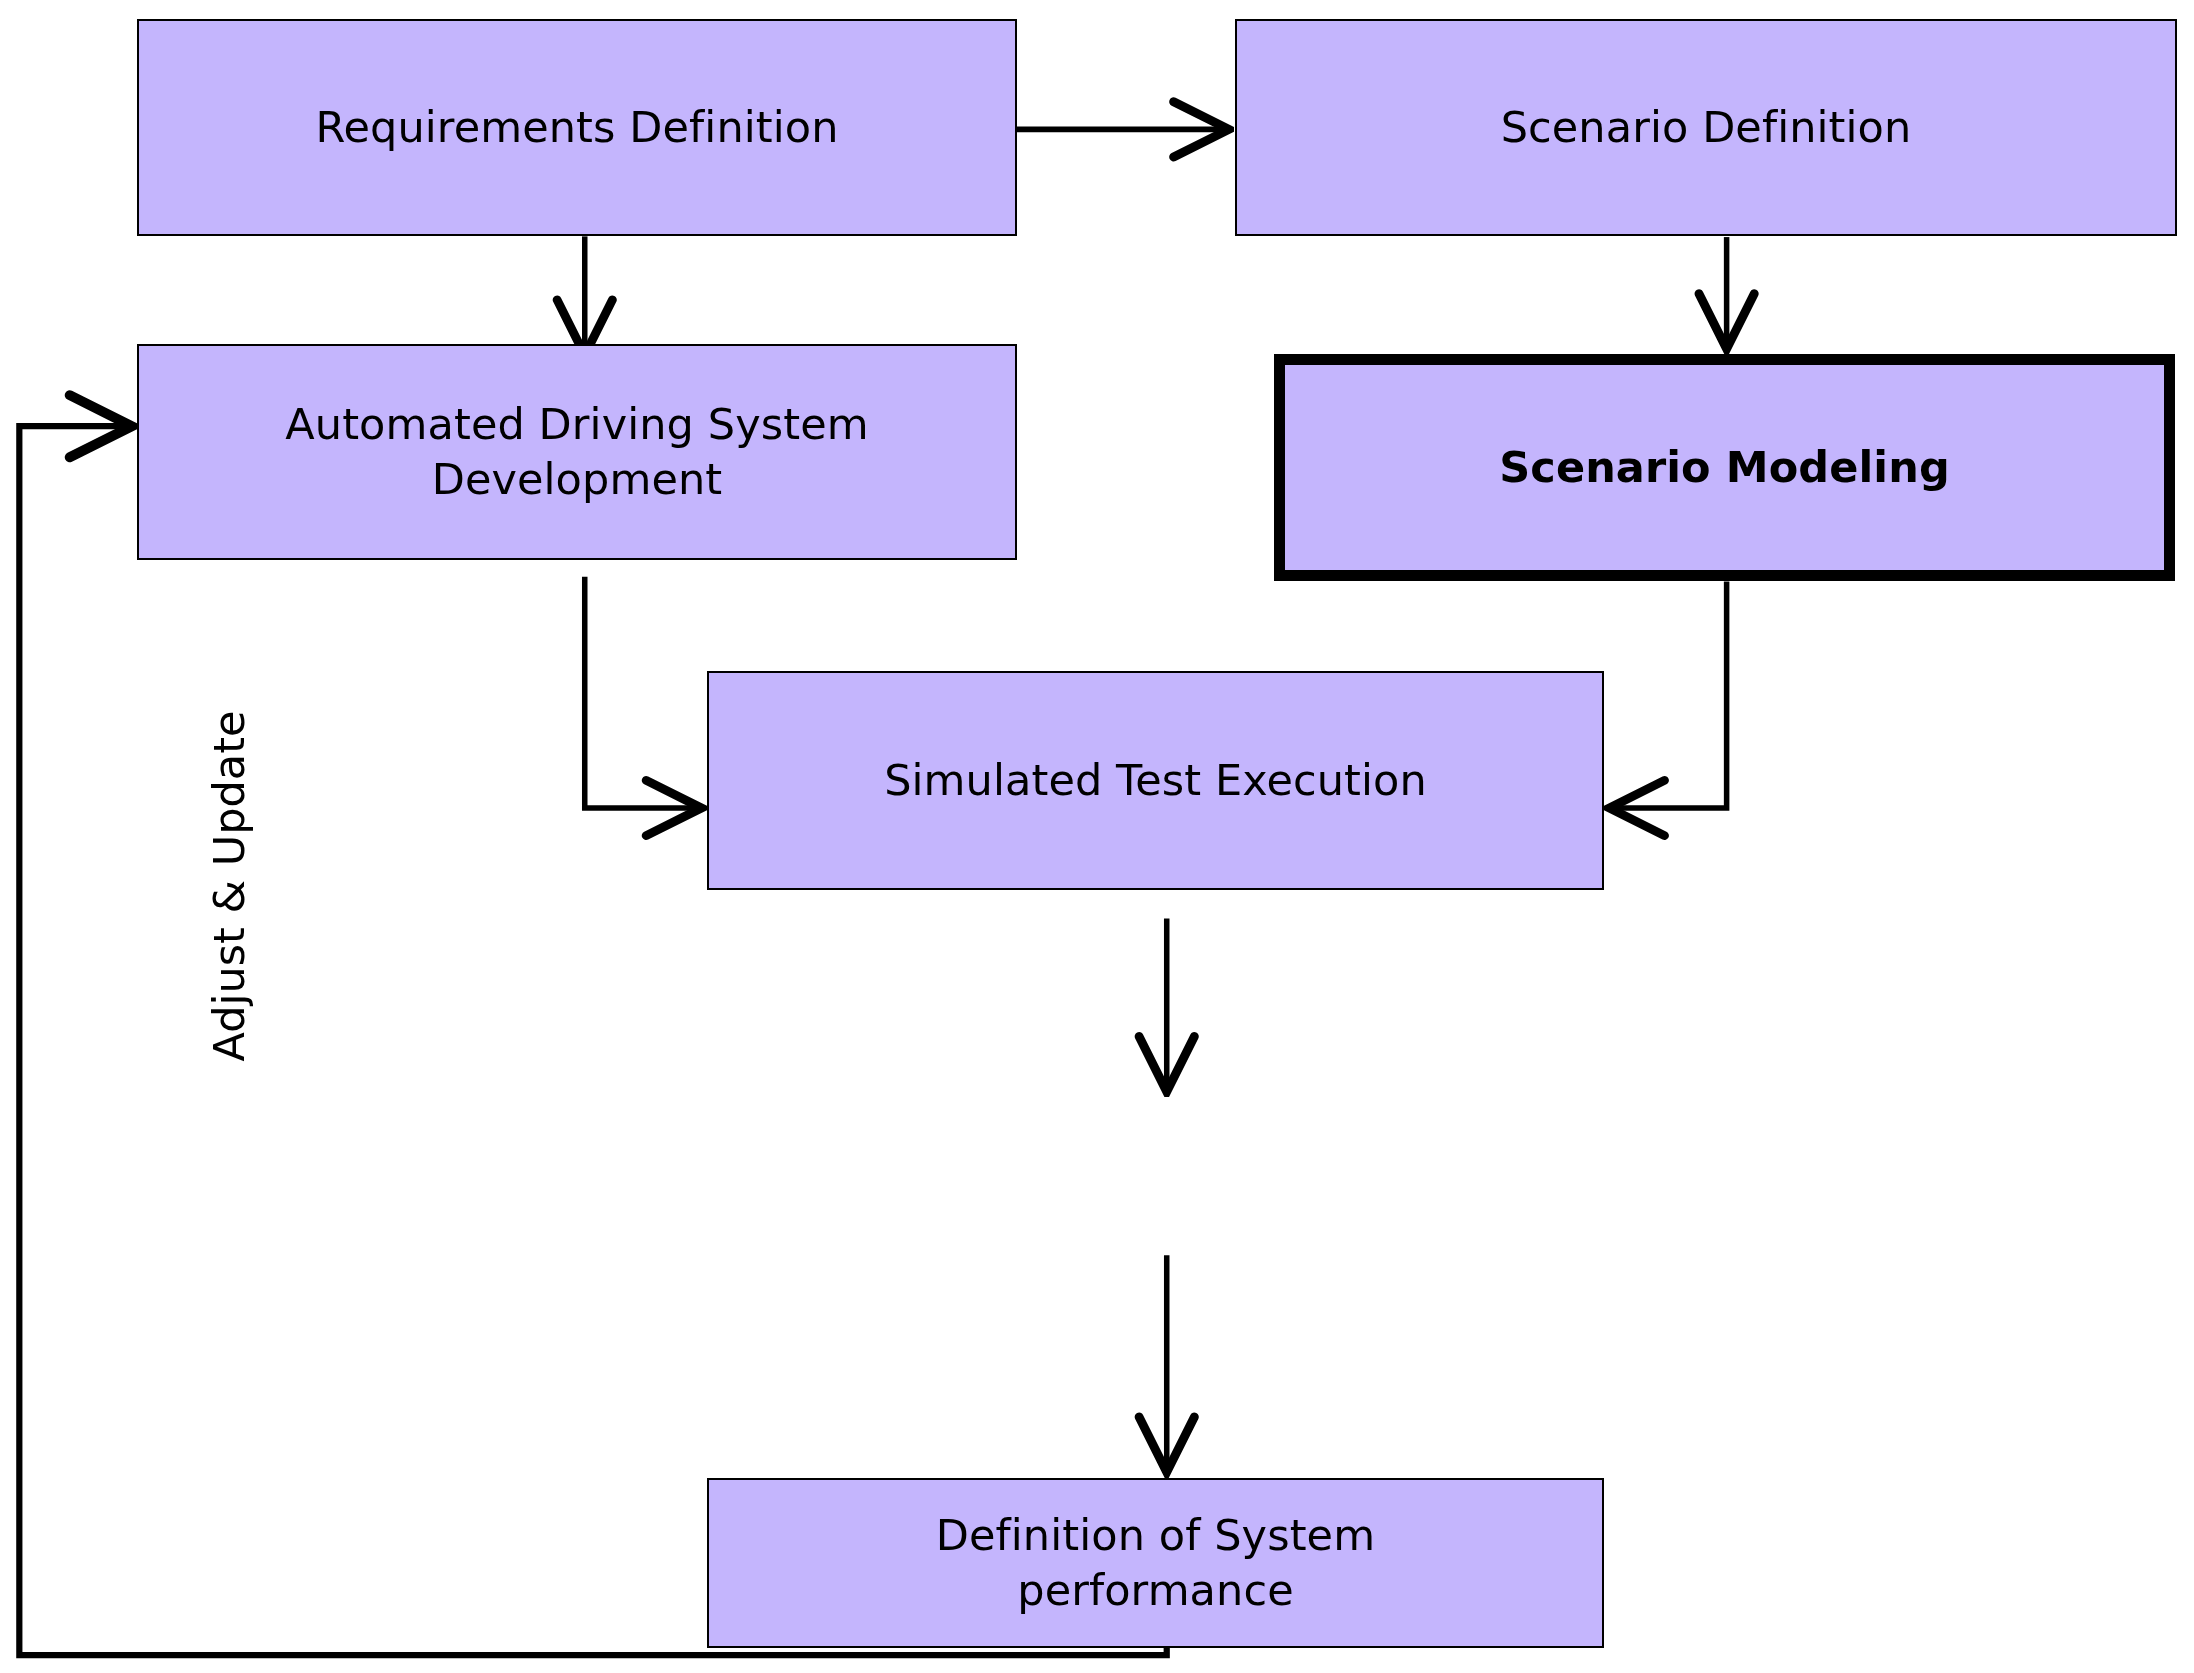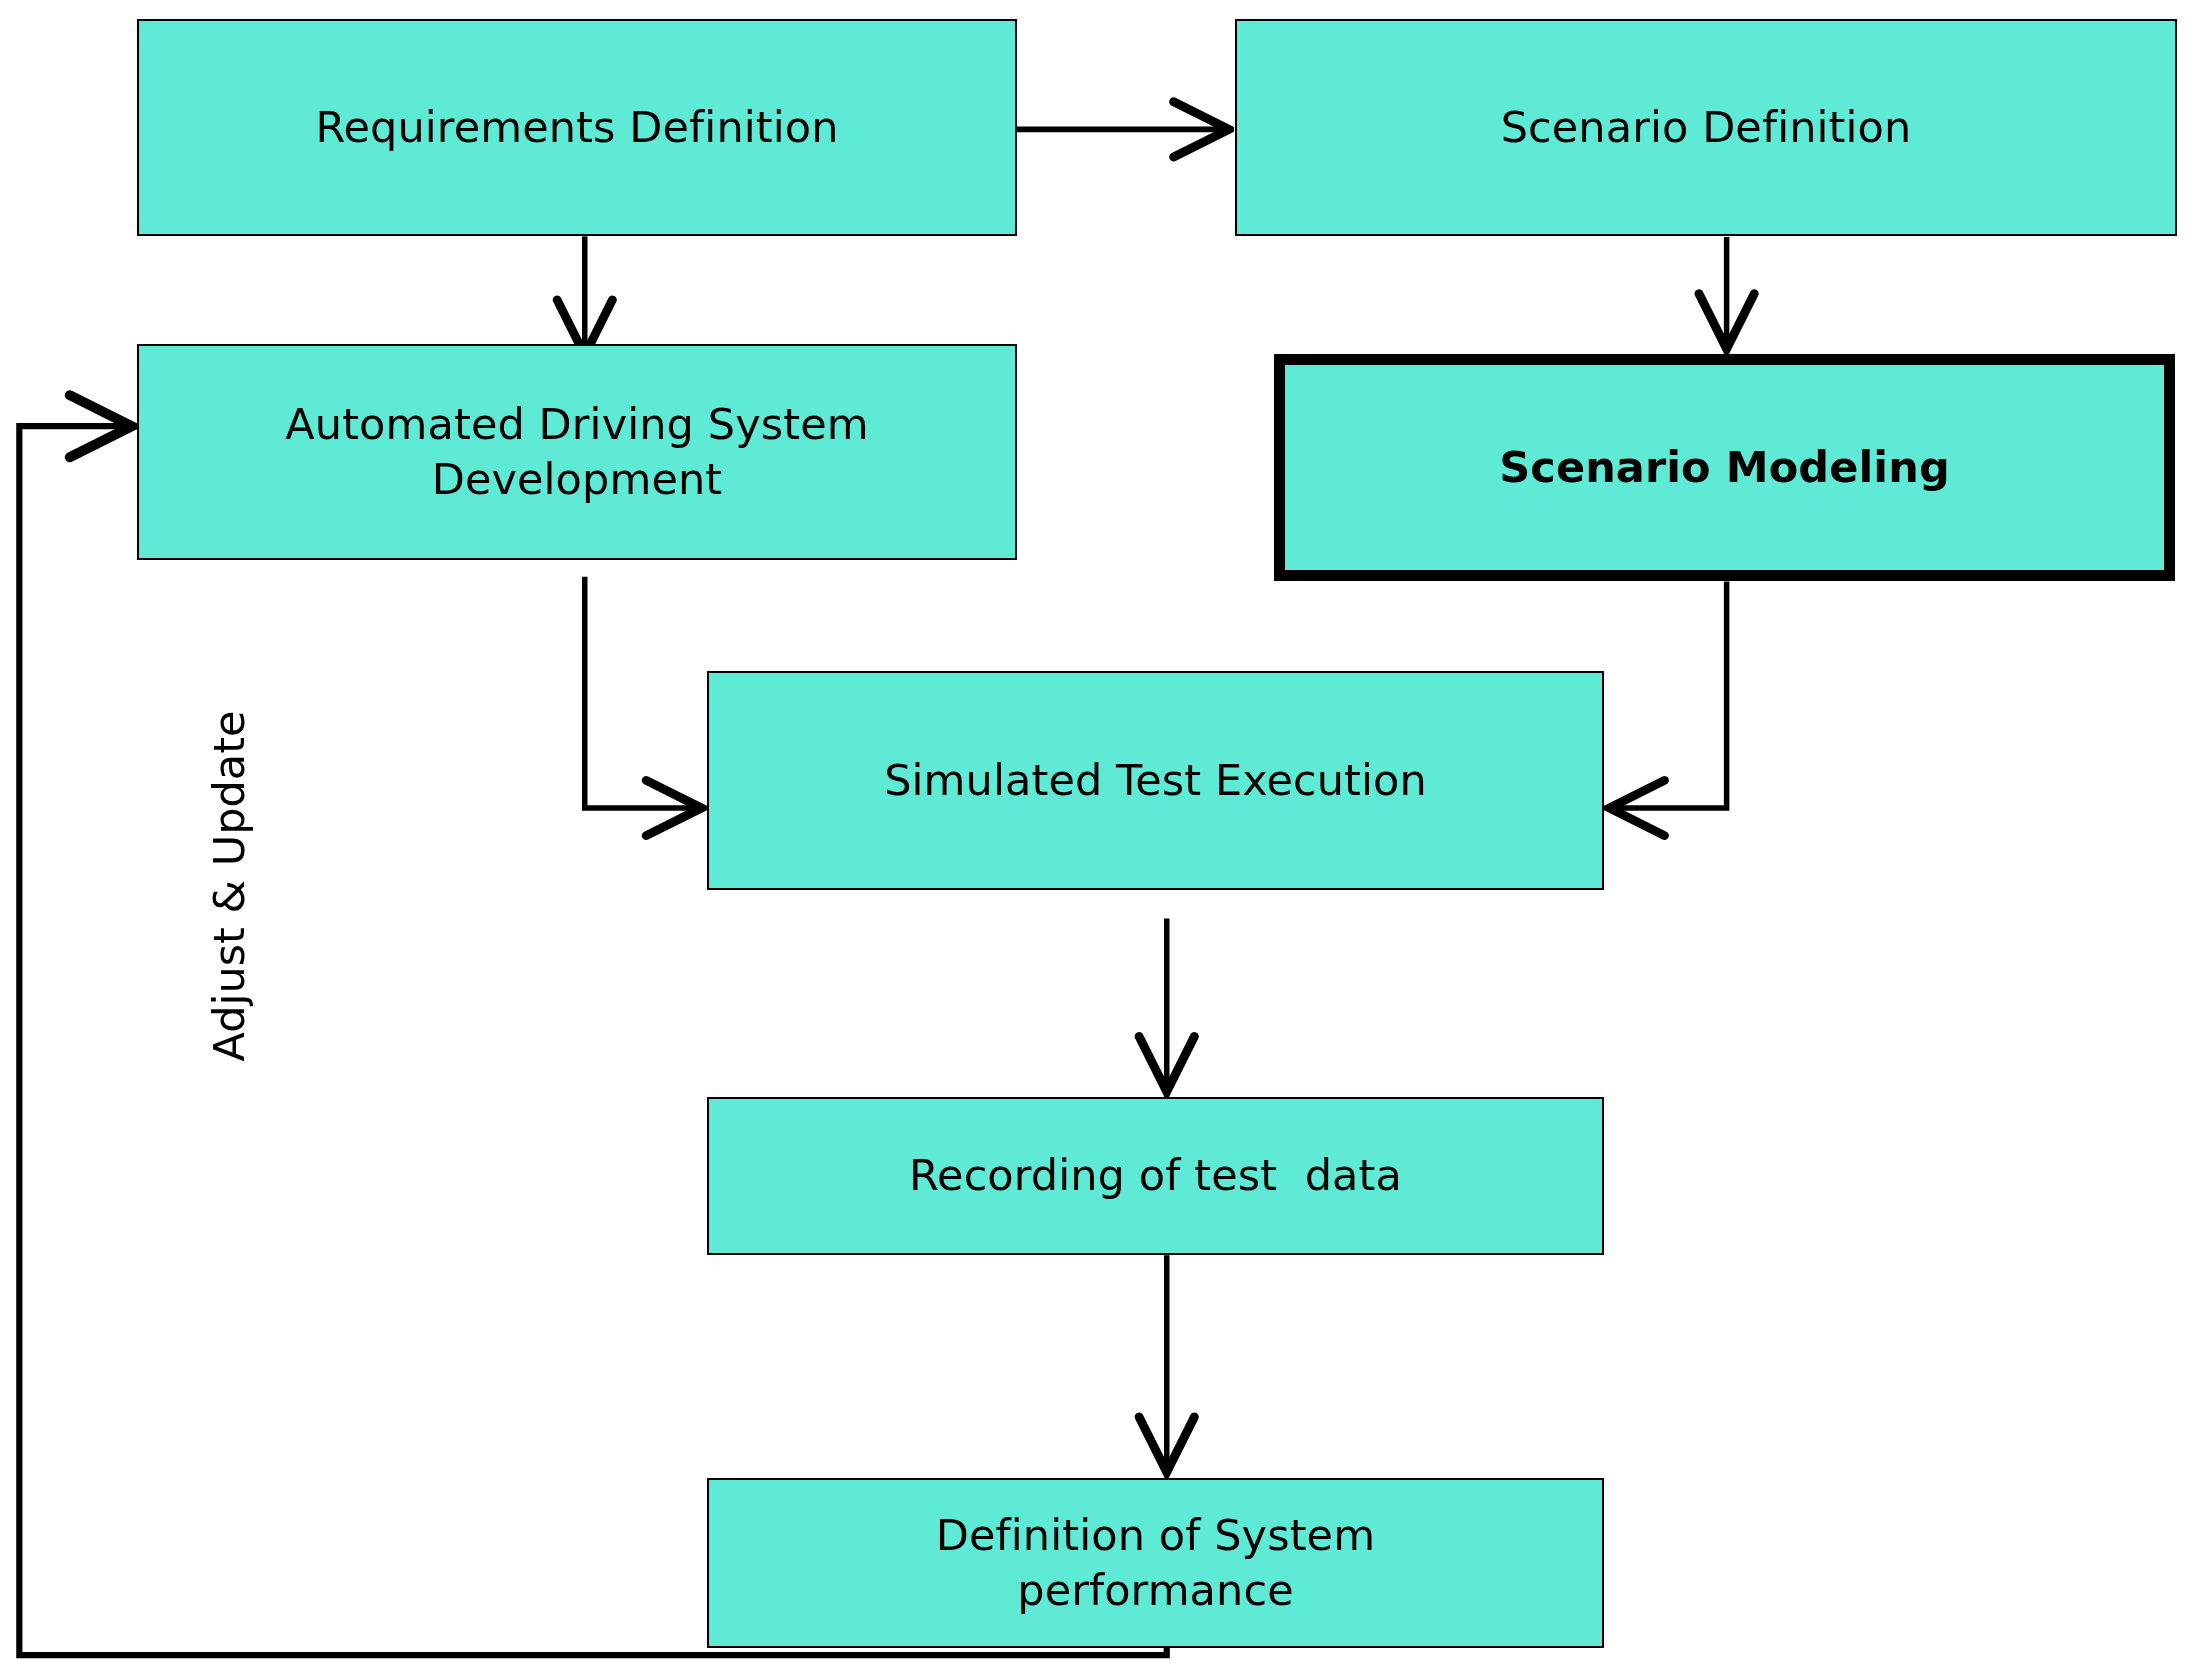--- a/index.html
+++ b/index.html
@@ -18,21 +18,21 @@
   #diagram-svg {
     position: absolute;
     left: 0;
     top: 0;
     width: 2194px;
     height: 1674px;
   }
   .node-box {
     position: absolute;
     box-sizing: border-box;
-    background: #5eead4;
+    background: #c4b5fd;
     border: 2.1px solid #000000;
     display: flex;
     align-items: center;
     justify-content: center;
     text-align: center;
   }
   .node-box.emphasis {
     border-width: 11.7px;
   }
   .node-label {
@@ -100,23 +100,20 @@
   </div>
 
   <div class="node-box emphasis" style="left:1274px; top:354px; width:901px; height:227px;">
     <span class="node-label">Scenario Modeling</span>
   </div>
 
   <div class="node-box" style="left:707px; top:671px; width:897px; height:219px;">
     <span class="node-label">Simulated Test Execution</span>
   </div>
 
-  <div class="node-box" style="left:707px; top:1097px; width:897px; height:158px;">
-    <span class="node-label">Recording of test  data</span>
-  </div>
 
   <div class="node-box" style="left:707px; top:1478px; width:897px; height:170px;">
     <span class="node-label">Definition of System
 performance</span>
   </div>
 
   <div class="edge-label rot-label" style="left: 53px; top: 861px;">
     <span>Adjust &amp; Update</span>
   </div>
 

